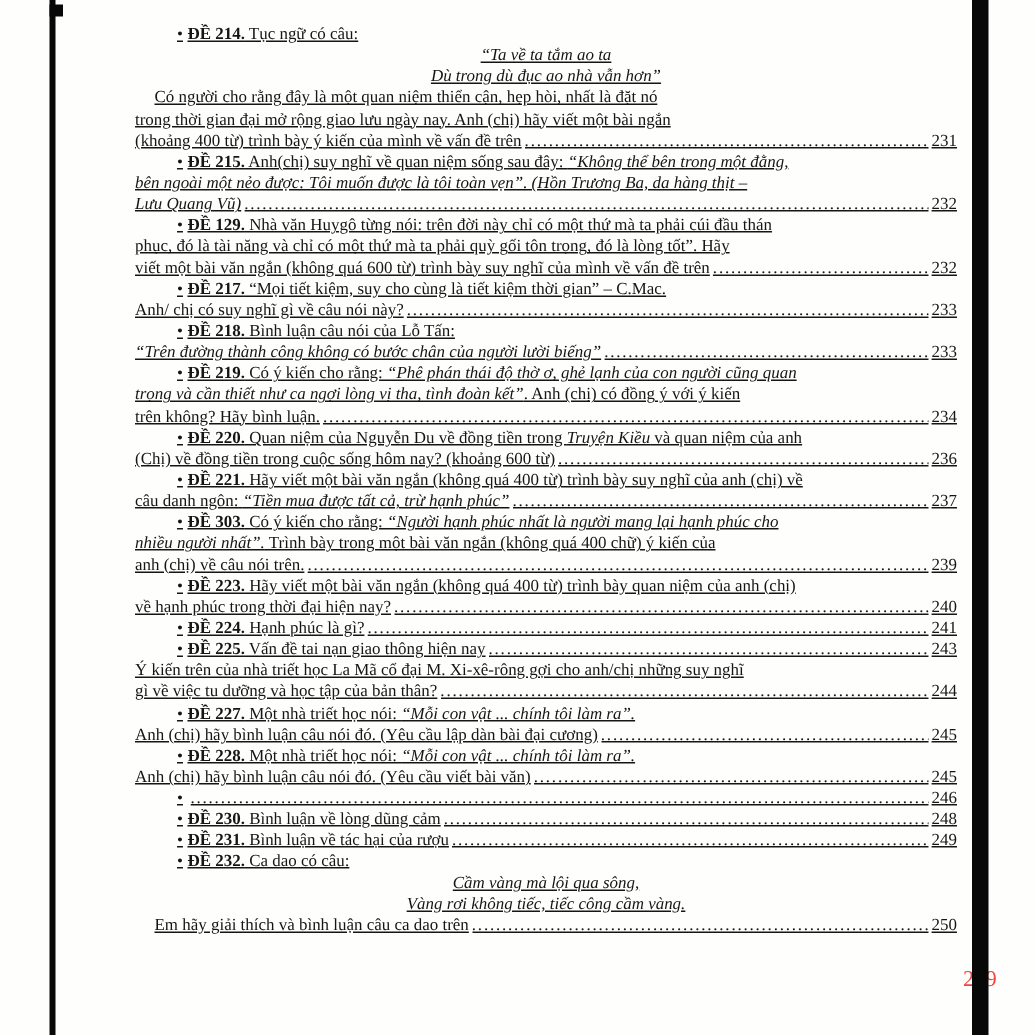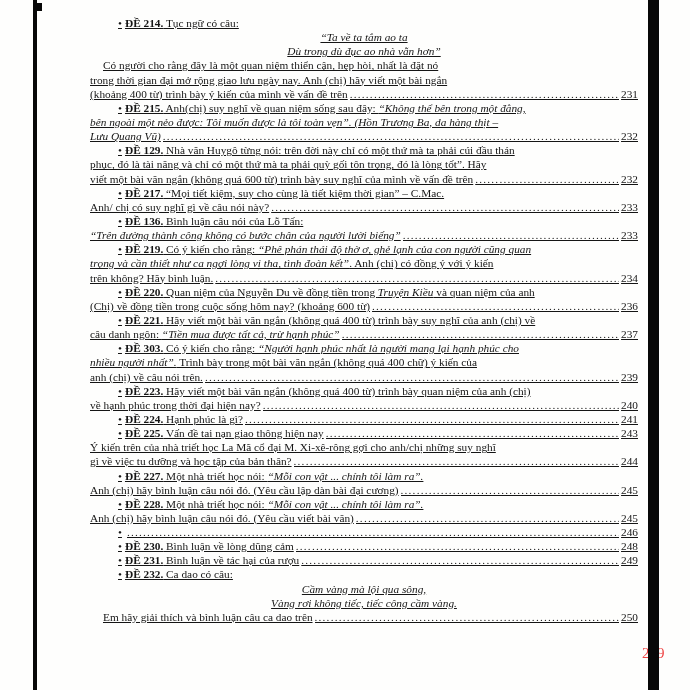--- a/index.html
+++ b/index.html
@@ -95,21 +95,21 @@
       </div>
       <div>
         <div class="line bullet-line"><span class="bullet">•</span><span class="content"><span class="b">ĐỀ 217.</span><span> “Mọi tiết kiệm, suy cho cùng là tiết kiệm thời gian” – C.Mac.</span></span></div>
         <div class="line flexline">
           <span class="content"><span>Anh/ chị có suy nghĩ gì về câu nói này?</span></span>
           <span class="leader">............................................................................................................................................................................................................................................................................................................</span>
           <span class="pg">233</span>
         </div>
       </div>
       <div>
-        <div class="line bullet-line"><span class="bullet">•</span><span class="content"><span class="b">ĐỀ 136.</span><span> Bình luận câu nói của Lỗ Tấn:</span></span></div>
+        <div class="line bullet-line"><span class="bullet">•</span><span class="content"><span class="b">ĐỀ 218.</span><span> Bình luận câu nói của Lỗ Tấn:</span></span></div>
         <div class="line flexline">
           <span class="content"><span class="i">“Trên đường thành công không có bước chân của người lười biếng”</span></span>
           <span class="leader">............................................................................................................................................................................................................................................................................................................</span>
           <span class="pg">233</span>
         </div>
       </div>
       <div>
         <div class="line bullet-line"><span class="bullet">•</span><span class="content"><span class="b">ĐỀ 219.</span><span> Có ý kiến cho rằng: </span><span class="i">“Phê phán thái độ thờ ơ, ghẻ lạnh của con người cũng quan</span></span></div>
         <div class="line"><span class="content"><span class="i">trọng và cần thiết như ca ngợi lòng vị tha, tình đoàn kết”</span><span>. Anh (chị) có đồng ý với ý kiến</span></span></div>
         <div class="line flexline">

